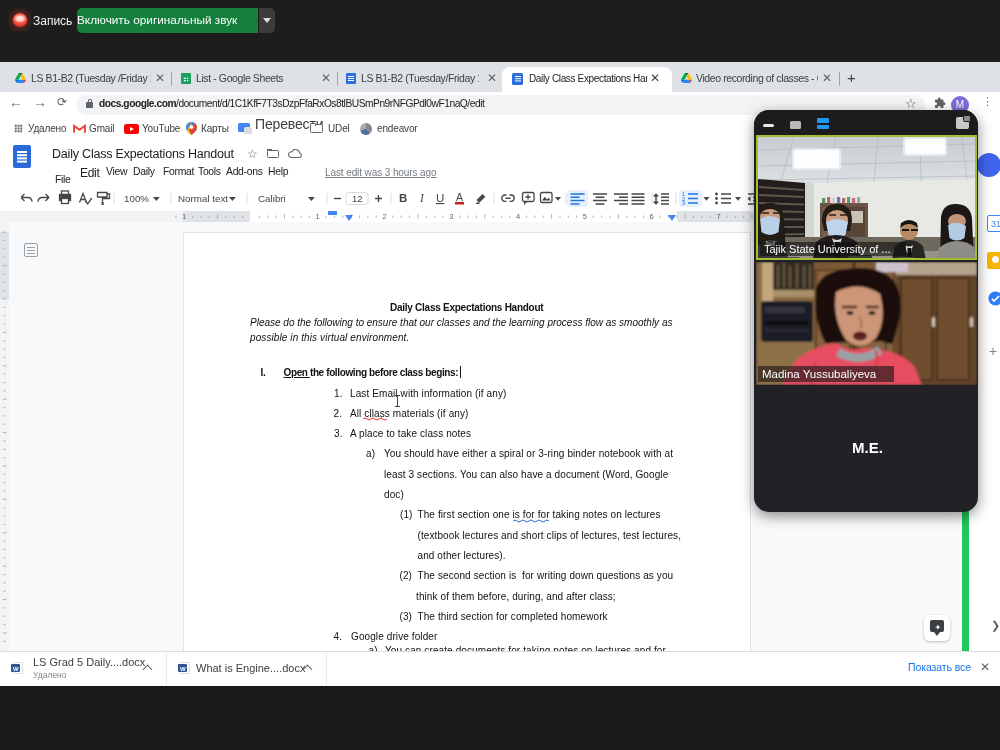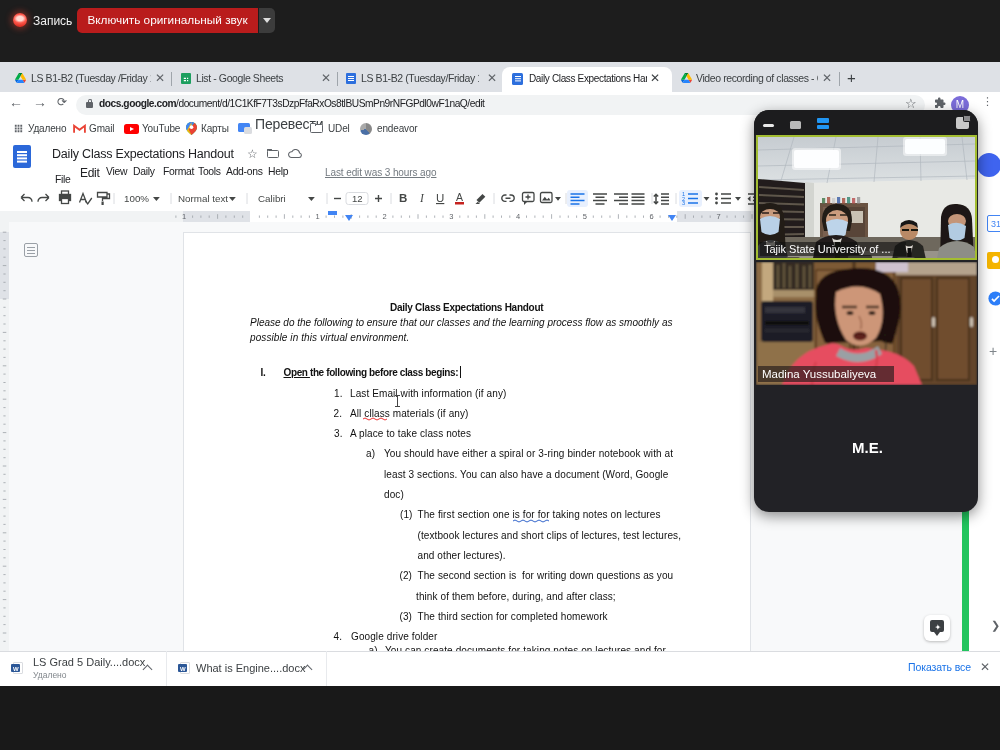--- a/index.html
+++ b/index.html
@@ -8,21 +8,21 @@
   .abs { position:absolute; }
   .nw { white-space:nowrap; }
 </style>
 </head>
 <body>
 
 <div class="abs" style="left:0;top:0;width:1000px;height:62px;background:#1d1d1d;">
   <div class="abs" style="left:13px;top:13px;width:14px;height:14px;border-radius:50%;background:radial-gradient(ellipse 75% 52% at 50% 40%, #ffd9d2 0 30%, #ff5a4d 58%, #e03328 100%);box-shadow:0 0 6px 2px rgba(255,70,50,.4);"></div>
   <div class="abs" style="left:9px;top:17px;width:22px;height:5px;"></div>
   <div class="abs nw" style="left:33px;top:14px;font-size:12px;color:#f2f2f2;">Запись</div>
-  <div class="abs" style="left:77px;top:8px;width:181px;height:25px;background:#b91c1c;border-radius:5px 0 0 5px;color:#fdfdfd;font-size:11.8px;text-align:center;line-height:25px;">Включить оригинальный звук</div>
+  <div class="abs" style="left:77px;top:8px;width:181px;height:25px;background:#15803d;border-radius:5px 0 0 5px;color:#fdfdfd;font-size:11.8px;text-align:left;line-height:25px;">Включить оригинальный звук</div>
   <div class="abs" style="left:259px;top:8px;width:16px;height:25px;background:#3c3c3c;border-radius:0 5px 5px 0;"></div>
   <div class="abs" style="left:263px;top:18px;width:0;height:0;border-left:4px solid transparent;border-right:4px solid transparent;border-top:5px solid #ddd;"></div>
 </div>
 
 <div class="abs" style="left:0;top:62px;width:1000px;height:30px;background:#dee1e6;"></div>
 <div>
 
   <div class="abs" style="left:171px;top:72px;width:1px;height:14px;background:#9fa5ab;"></div>
   <div class="abs" style="left:337px;top:72px;width:1px;height:14px;background:#9fa5ab;"></div>
   <div class="abs" style="left:839px;top:72px;width:1px;height:14px;background:#9fa5ab;"></div>

